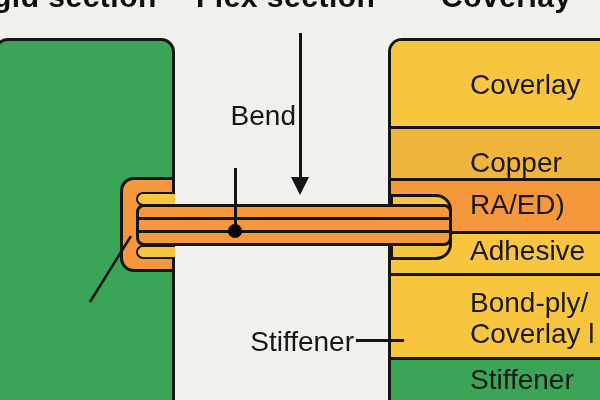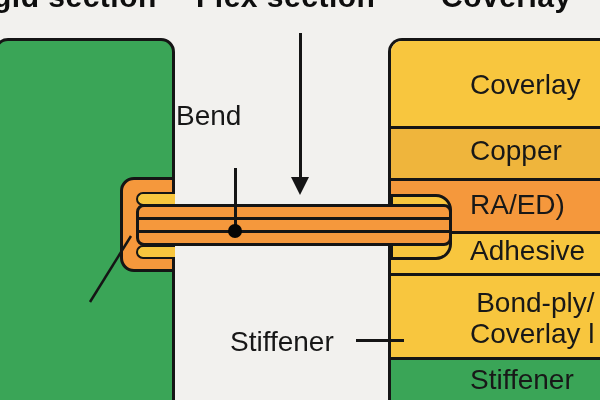--- a/index.html
+++ b/index.html
@@ -81,35 +81,35 @@
   #flex-arrow-head{
     left:291px;top:177px;width:0;height:0;
     border-left:9.5px solid transparent;border-right:9.5px solid transparent;
     border-top:18px solid var(--outline,#151515);
   }
   #stiffener-leader{left:356px;top:339px;width:48px;height:3px;background:var(--outline,#151515);}
   #leader-svg{left:0;top:0;pointer-events:none;}
   
   .note{
     position:absolute;font-size:28px;color:var(--text,#171717);
-    text-align:left;white-space:nowrap;
+    text-align:right;white-space:nowrap;
   }
   #note-ring{left:-4px;top:142px;width:120px;line-height:35px;}
   #note-bend{left:176px;top:99px;width:120px;line-height:34px;}
   #note-anchoring{left:5px;top:305px;width:145px;line-height:36px;color:#112d1a;}
   #note-stiffener{left:230px;top:325px;width:124px;line-height:33px;}
   .stack-label{
     position:absolute;left:470px;font-size:28px;color:#181818;
     white-space:nowrap;line-height:34px;z-index:30;
   }
   #lbl-coverlay{top:68px;}
-  #lbl-copper{top:134px;}
+  #lbl-copper{top:146px;}
   #lbl-raed{top:188px;}
   #lbl-optional{top:234px;}
-  #lbl-bond{top:287px;line-height:31px;text-align:right;}
+  #lbl-bond{top:287px;line-height:31px;}
   #lbl-stiffener{top:363px;}
   
   #green-panel{z-index:1;}
   #layer-stack{z-index:2;}
   #anchor-block{z-index:3;}
   .via-stripe{z-index:4;}
   #right-connector{z-index:5;}
   #flex-strip{z-index:6;}
   #bend-leader,#bend-dot,#flex-arrow-shaft,#flex-arrow-head,#stiffener-leader,#leader-svg{z-index:20;}
   .title{z-index:40;}

